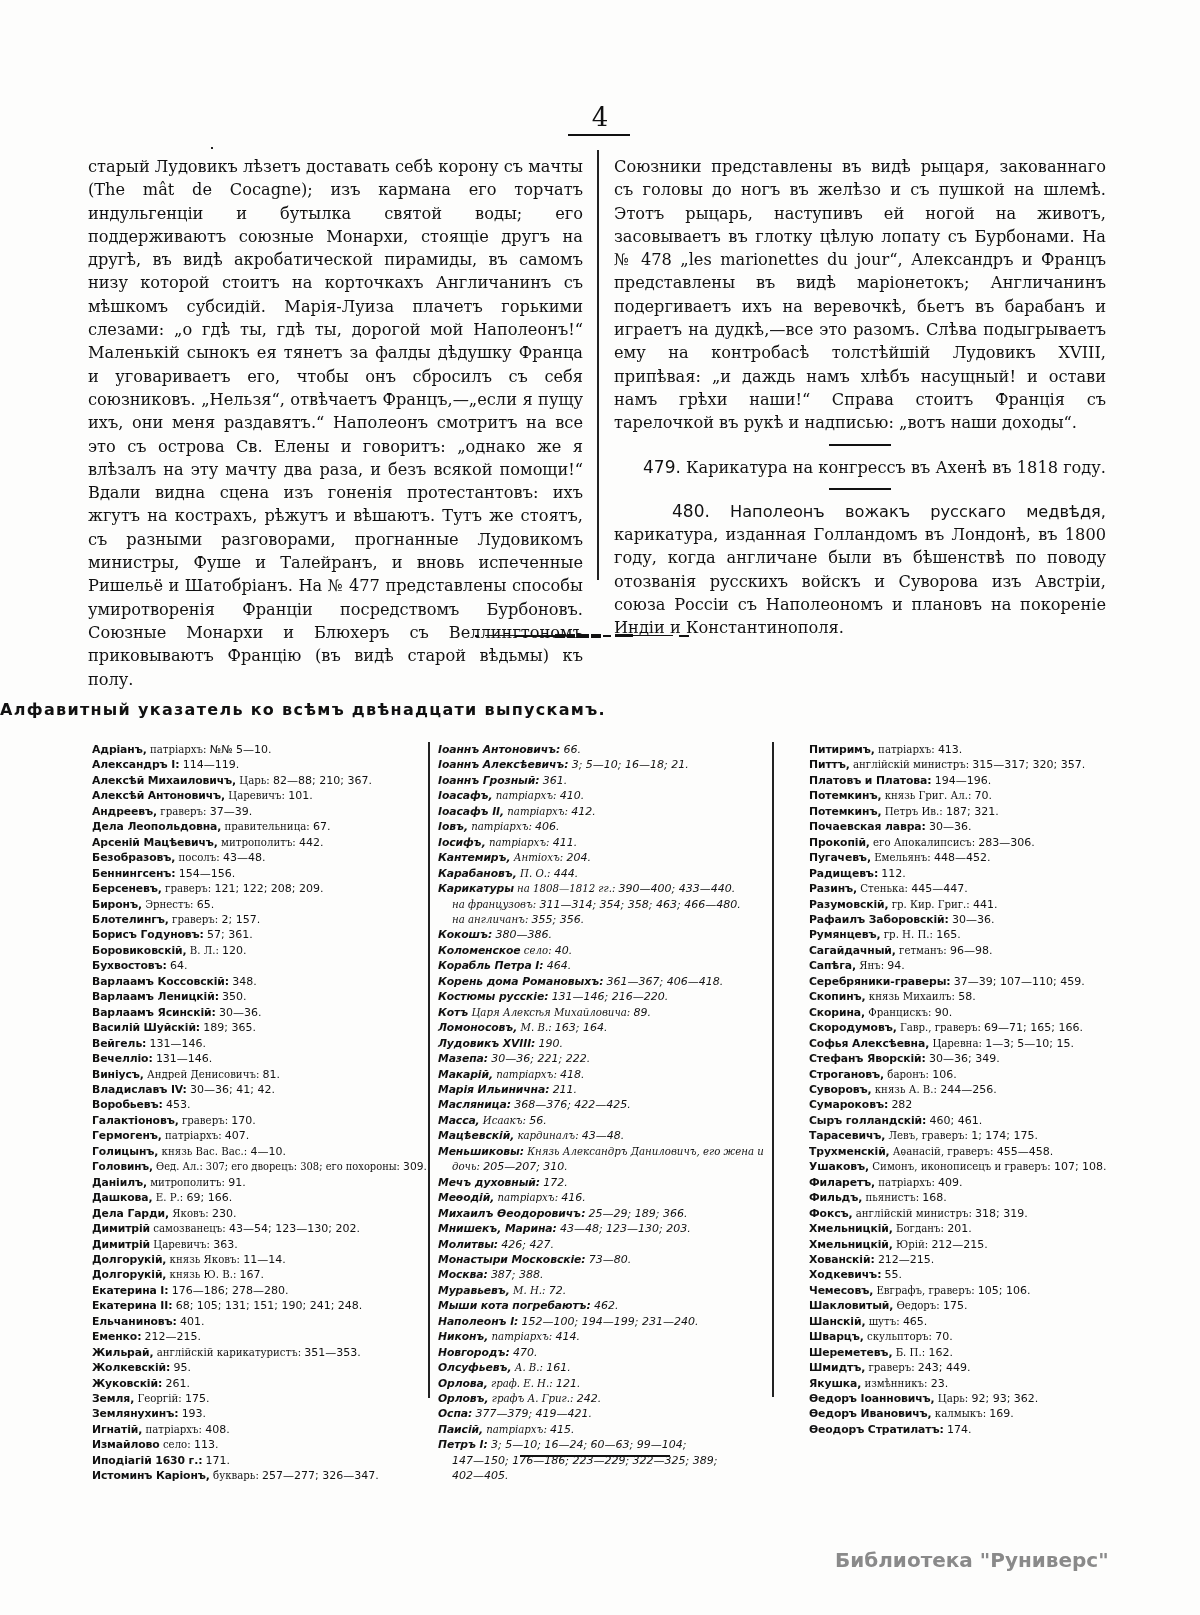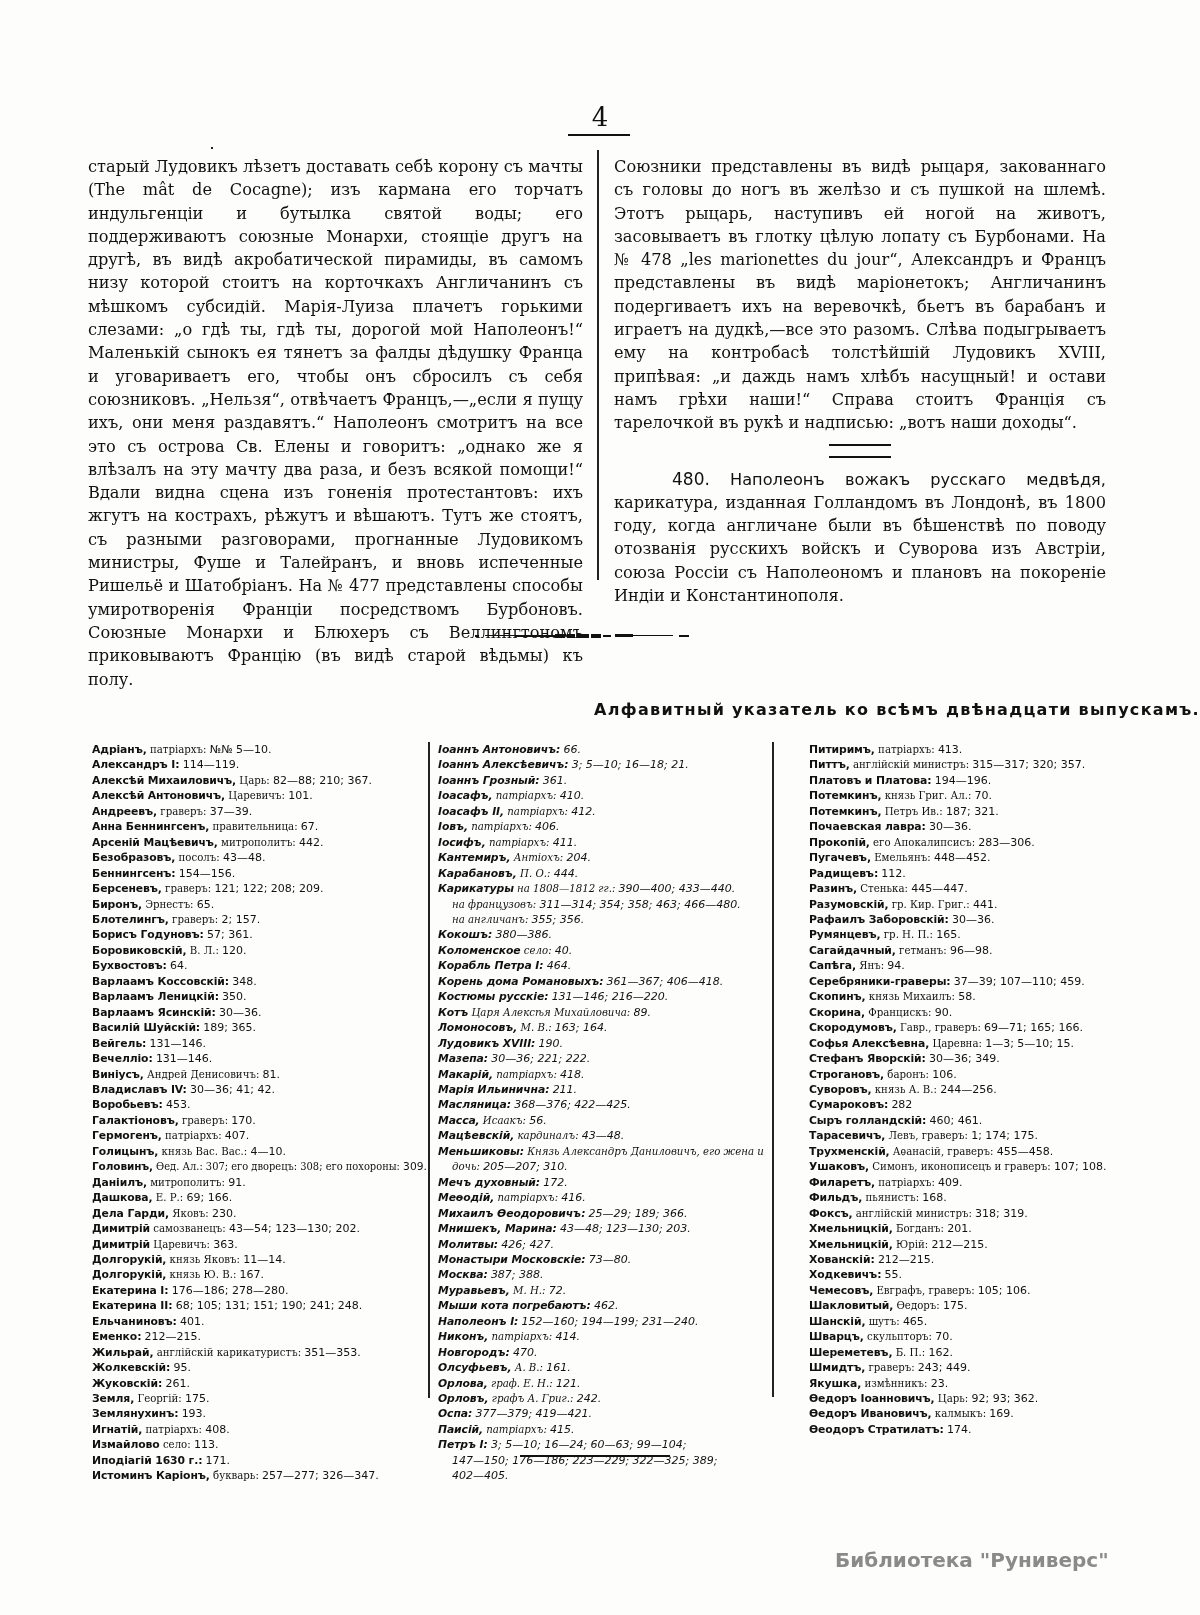--- a/index.html
+++ b/index.html
@@ -12,21 +12,21 @@
   .col-right { left: 614px; width: 492px; }
   .col-divider { position: absolute; left: 597px; top: 150px; height: 430px; border-left: 2px solid #222; }
   .col p { margin: 0; }
   .mini-rule { width: 62px; border-top: 2px solid #111; margin: 9px auto 10px; }
   .entry-479 { text-align: right; margin-top: 4px !important; }
   .entry-480 { text-indent: 58px; }
   .num { font-family: "DejaVu Sans", sans-serif; font-size: 17px; }
   .b { font-weight: normal; font-family: "DejaVu Sans", sans-serif; }
   .ornament { position: absolute; left: 475px; top: 634px; width: 250px; height: 4px; }
   .ornament span { position: absolute; top: 1px; height: 2px; background: #111; }
-  .index-title { position: absolute; left: 0; width: 1200px; top: 700px; text-align: right; font-family: "DejaVu Sans", sans-serif; font-weight: bold; font-size: 16px; letter-spacing: 1.3px; }
+  .index-title { position: absolute; left: 0; width: 1200px; top: 700px; text-align: left; font-family: "DejaVu Sans", sans-serif; font-weight: bold; font-size: 16px; letter-spacing: 1.3px; }
   .idx { position: absolute; top: 742px; font-family: "Liberation Sans Narrow", "Liberation Sans", sans-serif; font-size: 11.6px; line-height: 14.45px; }
   .idx-1 { left: 92px; width: 335px; }
   .idx-2 { left: 438px; width: 335px; font-style: italic; }
   .idx-3 { left: 809px; width: 340px; }
   .idx-rule-1 { position: absolute; left: 428px; top: 742px; height: 656px; border-left: 2px solid #222; }
   .idx-rule-2 { position: absolute; left: 772px; top: 742px; height: 655px; border-left: 2px solid #222; }
   .idx-entry { white-space: nowrap; transform-origin: left; }
   .idx-entry .name { font-weight: bold; font-family: "DejaVu Sans", sans-serif; font-size: 10.8px; letter-spacing: -0.1px; }
   .idx-entry .desc { font-family: "DejaVu Serif", serif; font-size: 10.2px; }
   .idx-entry .refs { font-family: "DejaVu Sans", sans-serif; font-size: 11px; }
@@ -43,20 +43,24 @@
 
 <div class="col col-left">
   <p>старый Лудовикъ лѣзетъ доставать себѣ корону съ мачты (The mât de Cocagne); изъ кармана его торчатъ индульгенціи и бутылка святой воды; его поддерживаютъ союзные Монархи, стоящіе другъ на другѣ, въ видѣ акробатической пирамиды, въ самомъ низу которой стоитъ на корточкахъ Англичанинъ съ мѣшкомъ субсидій. Марія-Луиза плачетъ горькими слезами: „о гдѣ ты, гдѣ ты, дорогой мой Наполеонъ!“ Маленькій сынокъ ея тянетъ за фалды дѣдушку Франца и уговариваетъ его, чтобы онъ сбросилъ съ себя союзниковъ. „Нельзя“, отвѣчаетъ Францъ,—„если я пущу ихъ, они меня раздавятъ.“ Наполеонъ смотритъ на все это съ острова Св. Елены и говоритъ: „однако же я влѣзалъ на эту мачту два раза, и безъ всякой помощи!“ Вдали видна сцена изъ гоненія протестантовъ: ихъ жгутъ на кострахъ, рѣжутъ и вѣшаютъ. Тутъ же стоятъ, съ разными разговорами, прогнанные Лудовикомъ министры, Фуше и Талейранъ, и вновь испеченные Ришельё и Шатобріанъ. На № 477 представлены способы умиротворенія Франціи посредствомъ Бурбоновъ. Союзные Монархи и Блюхеръ съ Веллингтономъ приковываютъ Францію (въ видѣ старой вѣдьмы) къ полу.</p>
 </div>
 
 <div class="col-divider"></div>
 
 <div class="col col-right">
   <p>Союзники представлены въ видѣ рыцаря, закованнаго съ головы до ногъ въ желѣзо и съ пушкой на шлемѣ. Этотъ рыцарь, наступивъ ей ногой на животъ, засовываетъ въ глотку цѣлую лопату съ Бурбонами. На № 478 „les marionettes du jour“, Александръ и Францъ представлены въ видѣ маріонетокъ; Англичанинъ подергиваетъ ихъ на веревочкѣ, бьетъ въ барабанъ и играетъ на дудкѣ,—все это разомъ. Слѣва подыгрываетъ ему на контробасѣ толстѣйшій Лудовикъ XVIII, припѣвая: „и даждь намъ хлѣбъ насущный! и остави намъ грѣхи наши!“ Справа стоитъ Франція съ тарелочкой въ рукѣ и надписью: „вотъ наши доходы“.</p>
   <div class="mini-rule"></div>
+  <p class="entry-479">
+    <span class="num">479.</span>
+    <span>Карикатура на конгрессъ въ Ахенѣ въ 1818 году.</span>
+  </p>
   <div class="mini-rule"></div>
   <p class="entry-480">
     <span class="num b">480.</span>
     <span class="b">Наполеонъ вожакъ русскаго медвѣдя,</span>
     <span>карикатура, изданная Голландомъ въ Лондонѣ, въ 1800 году, когда англичане были въ бѣшенствѣ по поводу отозванія русскихъ войскъ и Суворова изъ Австріи, союза Россіи съ Наполеономъ и плановъ на покореніе Индіи и Константинополя.</span>
   </p>
 </div>
 
 <div class="ornament">
   <span style="left:0;width:4px"></span>
@@ -73,21 +77,21 @@
 </div>
 
 <div class="index-title">Алфавитный указатель ко всѣмъ двѣнадцати выпускамъ.</div>
 
 <div class="idx idx-1">
     <div class="idx-entry"><span class="name">Адріанъ,</span> <span class="desc">патріархъ:</span> <span class="refs">№№ 5—10.</span></div>
     <div class="idx-entry"><span class="name">Александръ I:</span> <span class="refs">114—119.</span></div>
     <div class="idx-entry"><span class="name">Алексѣй Михаиловичъ,</span> <span class="desc">Царь:</span> <span class="refs">82—88; 210; 367.</span></div>
     <div class="idx-entry"><span class="name">Алексѣй Антоновичъ,</span> <span class="desc">Царевичъ:</span> <span class="refs">101.</span></div>
     <div class="idx-entry"><span class="name">Андреевъ,</span> <span class="desc">граверъ:</span> <span class="refs">37—39.</span></div>
-    <div class="idx-entry"><span class="name">Анна Беннингсенъ,</span> <span class="desc">правительница:</span> <span class="refs">67.</span></div>
+    <div class="idx-entry"><span class="name">Дела Леопольдовна,</span> <span class="desc">правительница:</span> <span class="refs">67.</span></div>
     <div class="idx-entry"><span class="name">Арсеній Мацѣевичъ,</span> <span class="desc">митрополитъ:</span> <span class="refs">442.</span></div>
     <div class="idx-entry"><span class="name">Безобразовъ,</span> <span class="desc">посолъ:</span> <span class="refs">43—48.</span></div>
     <div class="idx-entry"><span class="name">Беннингсенъ:</span> <span class="refs">154—156.</span></div>
     <div class="idx-entry"><span class="name">Берсеневъ,</span> <span class="desc">граверъ:</span> <span class="refs">121; 122; 208; 209.</span></div>
     <div class="idx-entry"><span class="name">Биронъ,</span> <span class="desc">Эрнестъ:</span> <span class="refs">65.</span></div>
     <div class="idx-entry"><span class="name">Блотелингъ,</span> <span class="desc">граверъ:</span> <span class="refs">2; 157.</span></div>
     <div class="idx-entry"><span class="name">Борисъ Годуновъ:</span> <span class="refs">57; 361.</span></div>
     <div class="idx-entry"><span class="name">Боровиковскій,</span> <span class="desc">В. Л.:</span> <span class="refs">120.</span></div>
     <div class="idx-entry"><span class="name">Бухвостовъ:</span> <span class="refs">64.</span></div>
     <div class="idx-entry"><span class="name">Варлаамъ Коссовскій:</span> <span class="refs">348.</span></div>
@@ -156,21 +160,21 @@
     <div class="idx-entry idx-cont"><span class="desc">дочь:</span> <span class="refs">205—207; 310.</span></div>
     <div class="idx-entry"><span class="name">Мечъ духовный:</span> <span class="refs">172.</span></div>
     <div class="idx-entry"><span class="name">Меѳодій,</span> <span class="desc">патріархъ:</span> <span class="refs">416.</span></div>
     <div class="idx-entry"><span class="name">Михаилъ Ѳеодоровичъ:</span> <span class="refs">25—29; 189; 366.</span></div>
     <div class="idx-entry"><span class="name">Мнишекъ, Марина:</span> <span class="refs">43—48; 123—130; 203.</span></div>
     <div class="idx-entry"><span class="name">Молитвы:</span> <span class="refs">426; 427.</span></div>
     <div class="idx-entry"><span class="name">Монастыри Московскіе:</span> <span class="refs">73—80.</span></div>
     <div class="idx-entry"><span class="name">Москва:</span> <span class="refs">387; 388.</span></div>
     <div class="idx-entry"><span class="name">Муравьевъ,</span> <span class="desc">М. Н.:</span> <span class="refs">72.</span></div>
     <div class="idx-entry"><span class="name">Мыши кота погребаютъ:</span> <span class="refs">462.</span></div>
-    <div class="idx-entry"><span class="name">Наполеонъ I:</span> <span class="refs">152—160; 194—199; 231—240.</span></div>
+    <div class="idx-entry"><span class="name">Наполеонъ I:</span> <span class="refs">152—100; 194—199; 231—240.</span></div>
     <div class="idx-entry"><span class="name">Никонъ,</span> <span class="desc">патріархъ:</span> <span class="refs">414.</span></div>
     <div class="idx-entry"><span class="name">Новгородъ:</span> <span class="refs">470.</span></div>
     <div class="idx-entry"><span class="name">Олсуфьевъ,</span> <span class="desc">А. В.:</span> <span class="refs">161.</span></div>
     <div class="idx-entry"><span class="name">Орлова,</span> <span class="desc">граф. Е. Н.:</span> <span class="refs">121.</span></div>
     <div class="idx-entry"><span class="name">Орловъ,</span> <span class="desc">графъ А. Григ.:</span> <span class="refs">242.</span></div>
     <div class="idx-entry"><span class="name">Оспа:</span> <span class="refs">377—379; 419—421.</span></div>
     <div class="idx-entry"><span class="name">Паисій,</span> <span class="desc">патріархъ:</span> <span class="refs">415.</span></div>
     <div class="idx-entry"><span class="name">Петръ I:</span> <span class="refs">3; 5—10; 16—24; 60—63; 99—104;</span></div>
     <div class="idx-entry idx-cont"><span class="refs">147—150; 176—186; 223—229; 322—325; 389;</span></div>
     <div class="idx-entry idx-cont"><span class="refs">402—405.</span></div>

